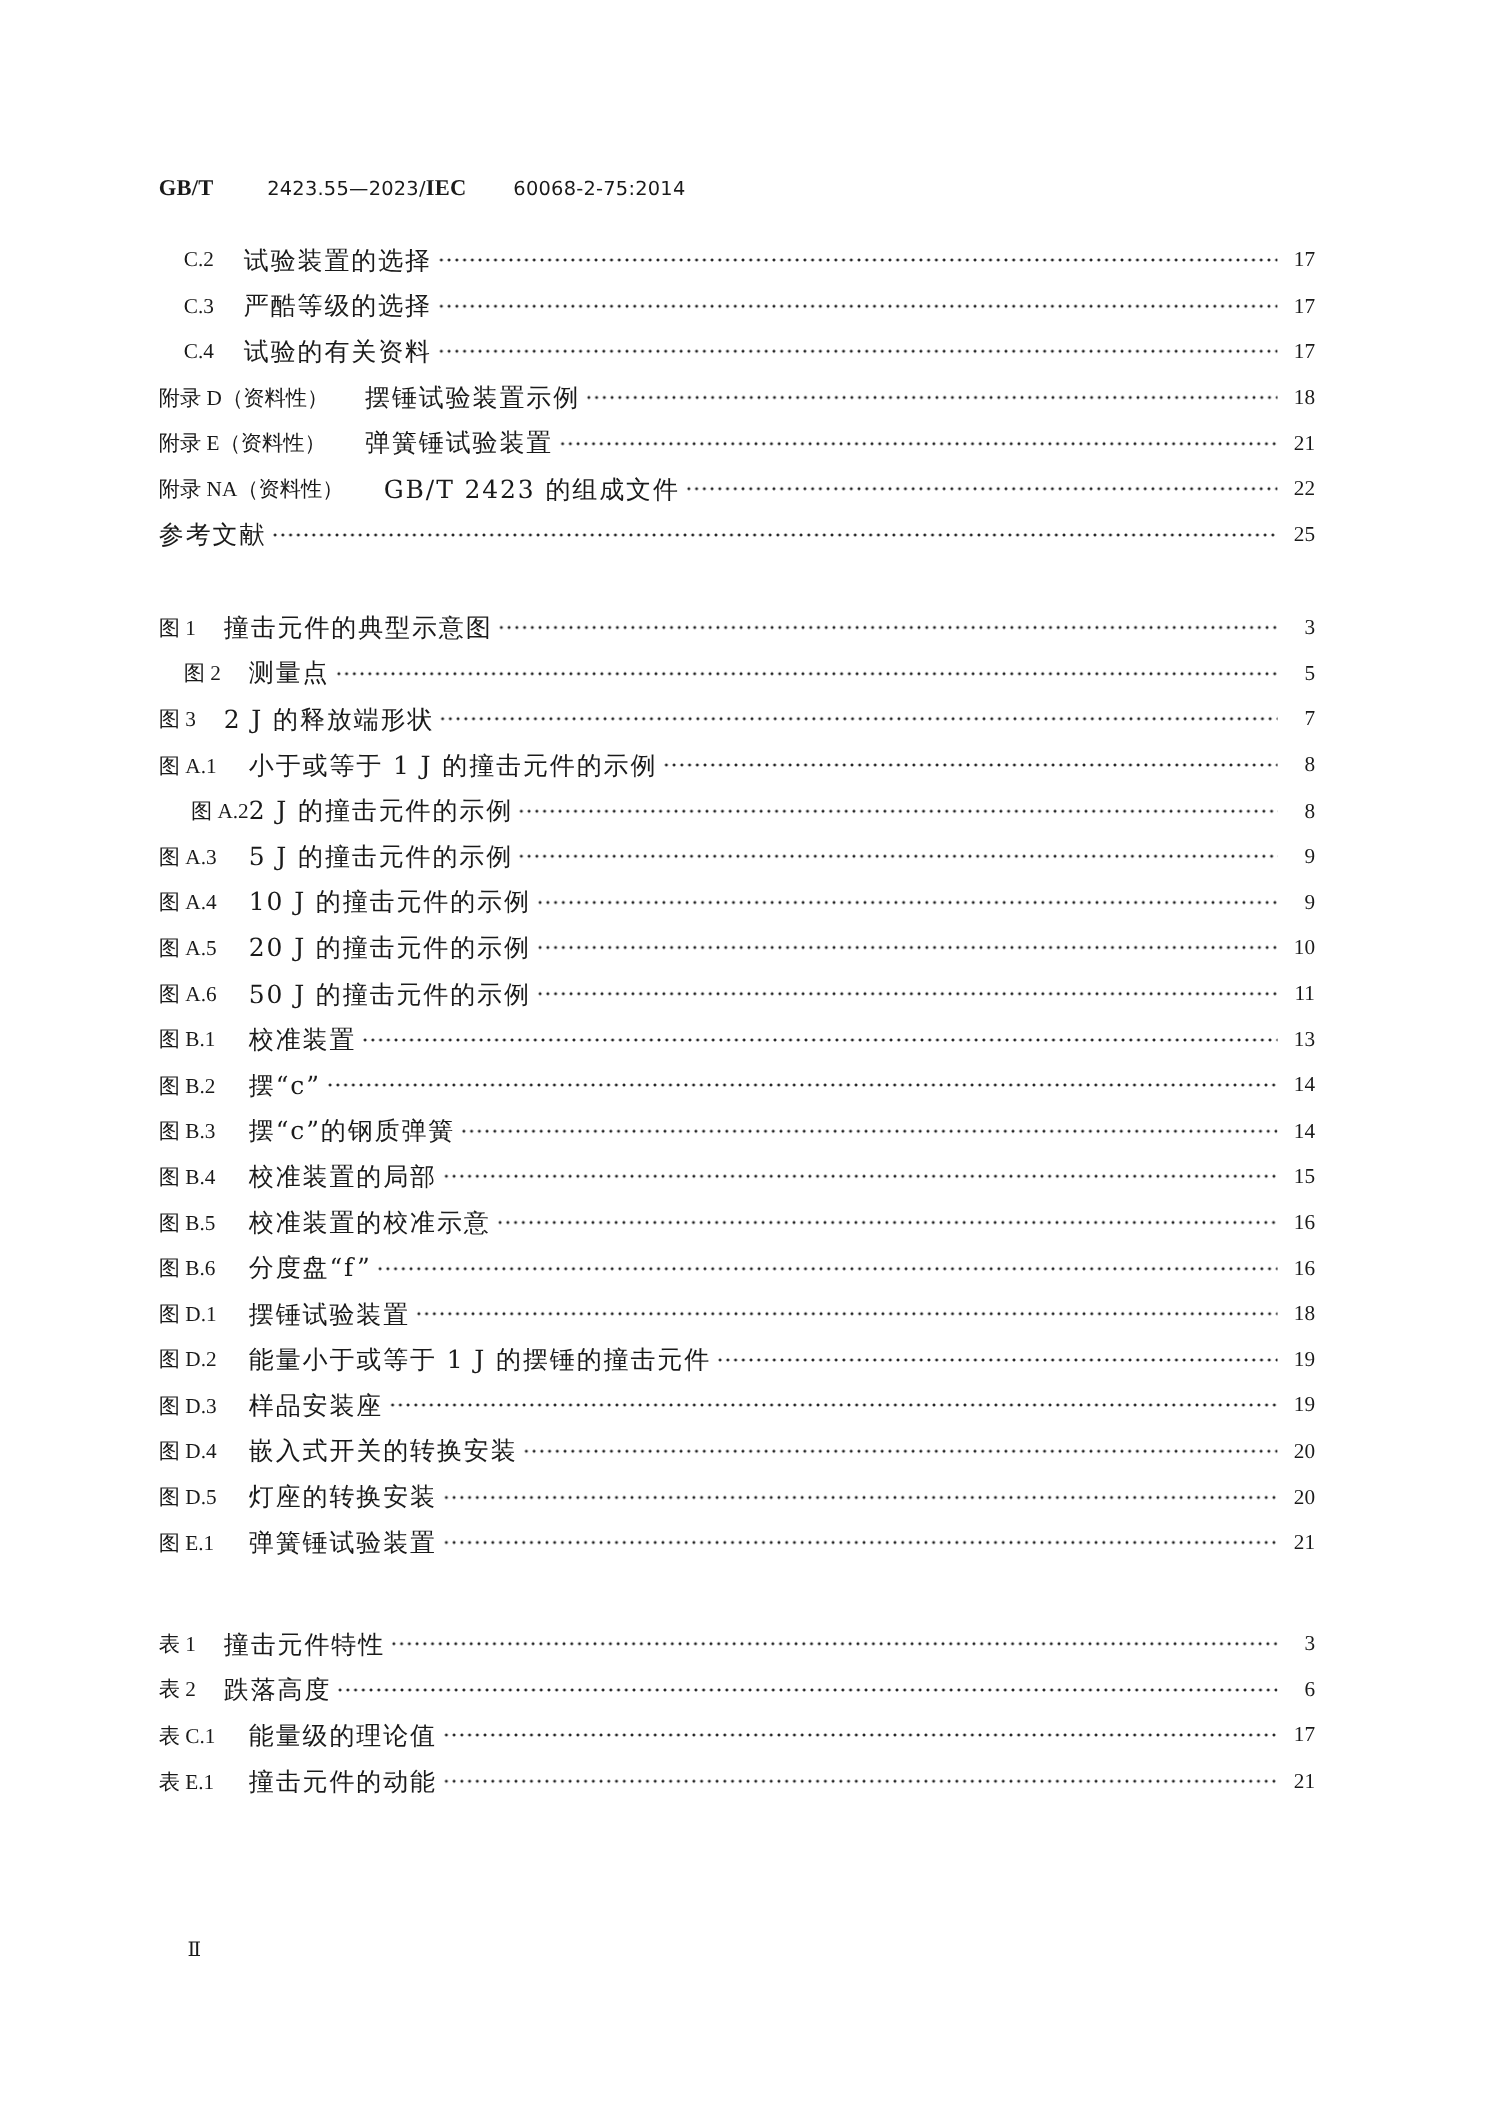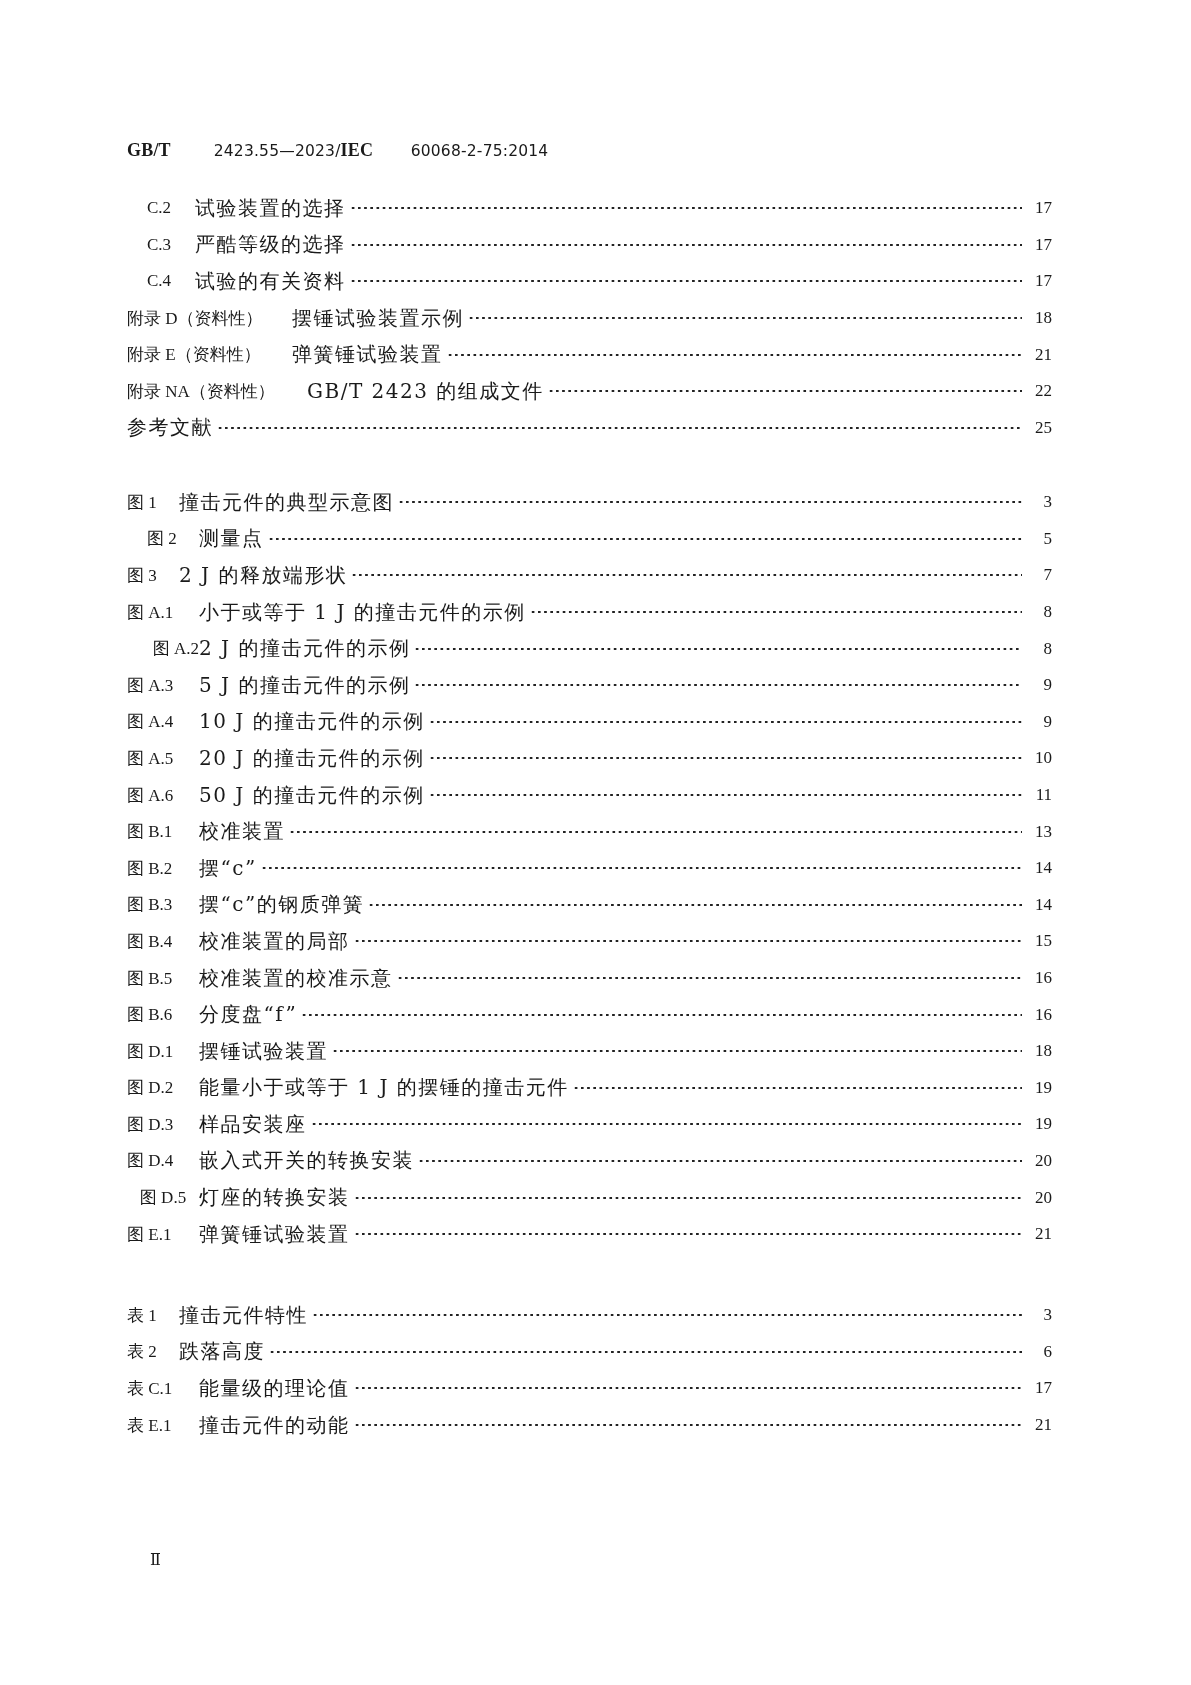--- a/index.html
+++ b/index.html
@@ -246,21 +246,21 @@
       <span class="toc-dots"></span>
       <span class="toc-page">19</span>
     </div>
     <div class="toc-row">
       <span class="toc-num" style="width: 72px;">图 D.4</span>
       <span class="toc-title">嵌入式开关的转换安装</span>
       <span class="toc-dots"></span>
       <span class="toc-page">20</span>
     </div>
     <div class="toc-row">
-      <span class="toc-num" style="width: 72px; text-align: center;">图 D.5</span>
+      <span class="toc-num" style="width: 72px;">图 D.5</span>
       <span class="toc-title">灯座的转换安装</span>
       <span class="toc-dots"></span>
       <span class="toc-page">20</span>
     </div>
     <div class="toc-row">
       <span class="toc-num" style="width: 72px;">图 E.1</span>
       <span class="toc-title">弹簧锤试验装置</span>
       <span class="toc-dots"></span>
       <span class="toc-page">21</span>
     </div>

